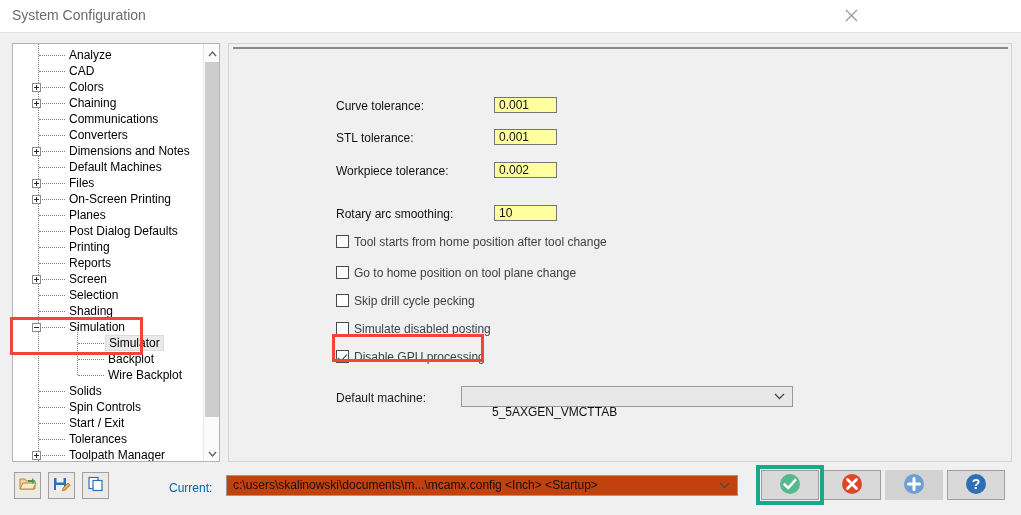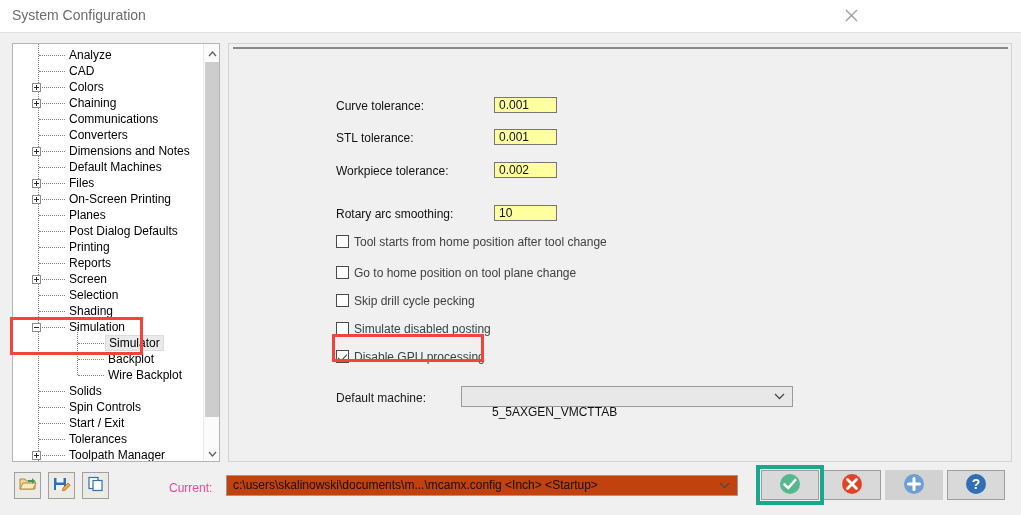--- a/index.html
+++ b/index.html
@@ -183,21 +183,21 @@
   #bottom-icons { position:absolute; left:14px; top:472px; }
   .tool-btn {
     position:absolute; top:0; width:27px; height:27px;
     background:#eceae4; border:1px solid #a0a0a0;
     display:flex; align-items:center; justify-content:center;
   }
   #tb-open { left:0; }
   #tb-save { left:34px; }
   #tb-copy { left:68px; }
 
-  #current-label { position:absolute; left:169px; top:481px; font-size:12px; color:#ec4899; }
+  #current-label { position:absolute; left:169px; top:481px; font-size:12px; color:#0369a1; }
   #current-select {
     position:absolute; left:226px; top:475px;
     width:512px; height:21px;
     background:#c2410c; border:1px solid #9a9a9a;
   }
   #current-select .sel-text {
     position:absolute; left:6px; top:0; line-height:19px; font-size:12px; color:#111;
     white-space:nowrap; overflow:hidden;
   }
 

